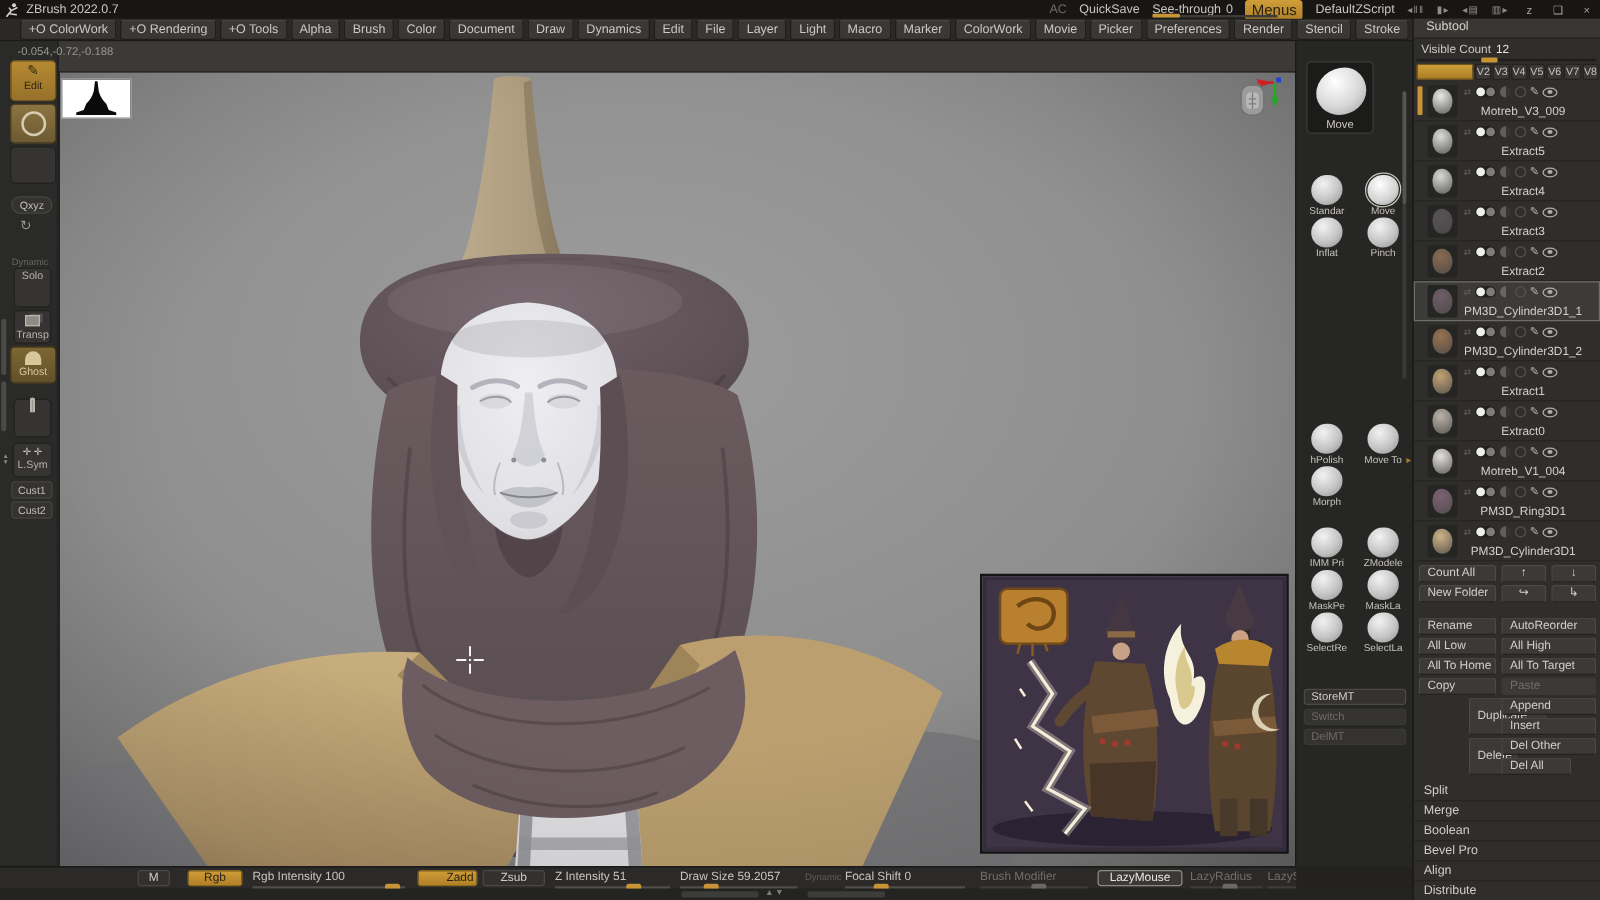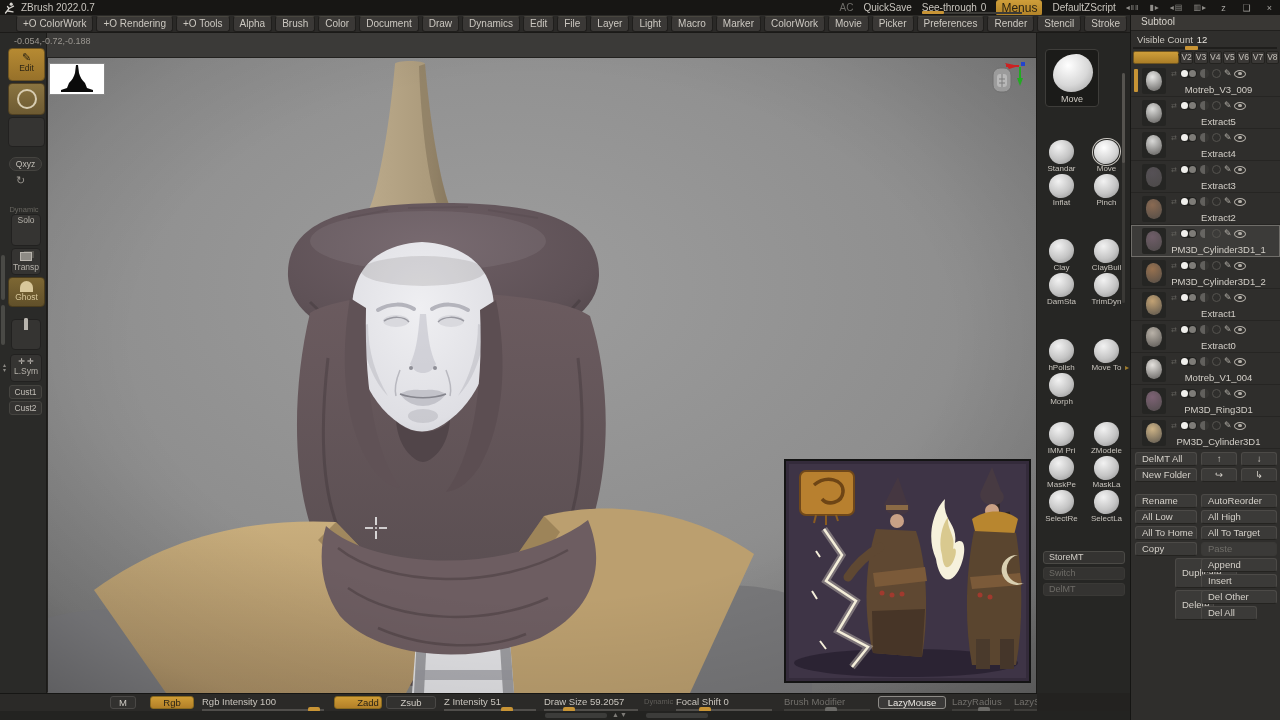--- a/index.html
+++ b/index.html
@@ -404,39 +404,20 @@
         </div>
         <div class="br">
           <span class="br-ico"></span>
           <span class="br-lab">Inflat</span>
         </div>
         <div class="br">
           <span class="br-ico"></span>
           <span class="br-lab">Pinch</span>
         </div>
       </div>
-    <div class="bgrid" style="top:205px;">
-
-    <div class="br">
-          <span class="br-ico"></span>
-          <span class="br-lab">Clay</span>
-        </div>
-        <div class="br">
-          <span class="br-ico"></span>
-          <span class="br-lab">ClayBuil</span>
-        </div>
-        <div class="br">
-          <span class="br-ico"></span>
-          <span class="br-lab">DamSta</span>
-        </div>
-        <div class="br">
-          <span class="br-ico"></span>
-          <span class="br-lab">TrimDyn</span>
-        </div>
-      </div>
     <div class="bgrid" style="top:305px;">
 
     <div class="br">
           <span class="br-ico"></span>
           <span class="br-lab">hPolish</span>
         </div>
         <div class="br">
           <span class="br-ico"></span>
           <span class="br-lab">Move To</span>
         </div>
@@ -710,21 +691,21 @@
             <span class="ic-ring"></span>
             <span class="ic-pen">✎</span>
             <span class="ic-eye">
               <i></i>
             </span>
           </span>
           <span class="st-name">PM3D_Cylinder3D1</span>
         </div>
       </div>
 
-    <div class="pbtn" style="left:4px; top:437px; width:62px;">DelMT All</div>
+    <div class="pbtn" style="left:4px; top:437px; width:62px;">Count All</div>
     <div class="pbtn center" style="left:70px; top:437px; width:36px;">↑</div>
     <div class="pbtn center" style="left:110px; top:437px; width:36px;">↓</div>
     <div class="pbtn" style="left:4px; top:453px; width:62px;">New Folder</div>
     <div class="pbtn center" style="left:70px; top:453px; width:36px;">↪</div>
     <div class="pbtn center" style="left:110px; top:453px; width:36px;">↳</div>
 
     <div class="pbtn" style="left:4px; top:479px; width:62px;">Rename</div>
     <div class="pbtn" style="left:70px; top:479px; width:76px;">AutoReorder</div>
     <div class="pbtn" style="left:4px; top:495px; width:62px;">All Low</div>
     <div class="pbtn" style="left:70px; top:495px; width:76px;">All High</div>
@@ -732,20 +713,29 @@
     <div class="pbtn" style="left:70px; top:511px; width:76px;">All To Target</div>
     <div class="pbtn" style="left:4px; top:527px; width:62px;">Copy</div>
     <div class="pbtn dim" style="left:70px; top:527px; width:76px;">Paste</div>
     <div class="pbtn tall" style="left:4px; top:543px; width:62px;">Duplicate</div>
     <div class="pbtn" style="left:70px; top:543px; width:76px;">Append</div>
     <div class="pbtn" style="left:70px; top:559px; width:76px;">Insert</div>
     <div class="pbtn tall" style="left:4px; top:575px; width:39px;">Delete</div>
     <div class="pbtn" style="left:70px; top:575px; width:76px;">Del Other</div>
     <div class="pbtn" style="left:70px; top:591px; width:56px;">Del All</div>
 
+    <div style="position:absolute; left:0; top:610px; width:150px;">
+
+    <div class="sect" style="position:relative;">Split</div>
+        <div class="sect" style="position:relative;">Merge</div>
+        <div class="sect" style="position:relative;">Boolean</div>
+        <div class="sect" style="position:relative;">Bevel Pro</div>
+        <div class="sect" style="position:relative;">Align</div>
+        <div class="sect" style="position:relative;">Distribute</div>
+      </div>
   </div>
 
   <div class="bbar">
     <div class="bb-el bb-box" style="left:110px; width:26px;">M</div>
     <div class="bb-el bb-orange" style="left:150px; width:44px;">Rgb</div>
     <div class="bb-el bb-slider" style="left:202px; width:122px;">
       <span>Rgb Intensity</span> <span>100</span>
       <i class="trk"></i><i class="th" style="left:87%;"></i>
     </div>
     <div class="bb-el bb-orange" style="left:334px; width:48px;padding-left:20px;">Zadd</div>

